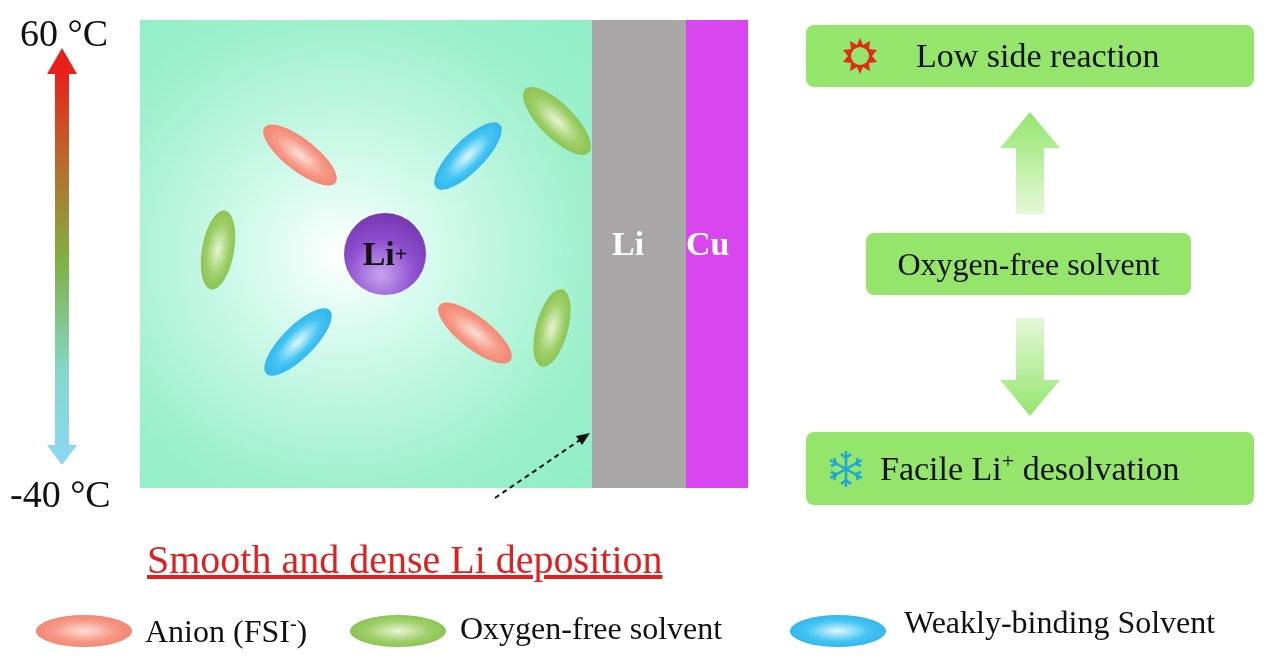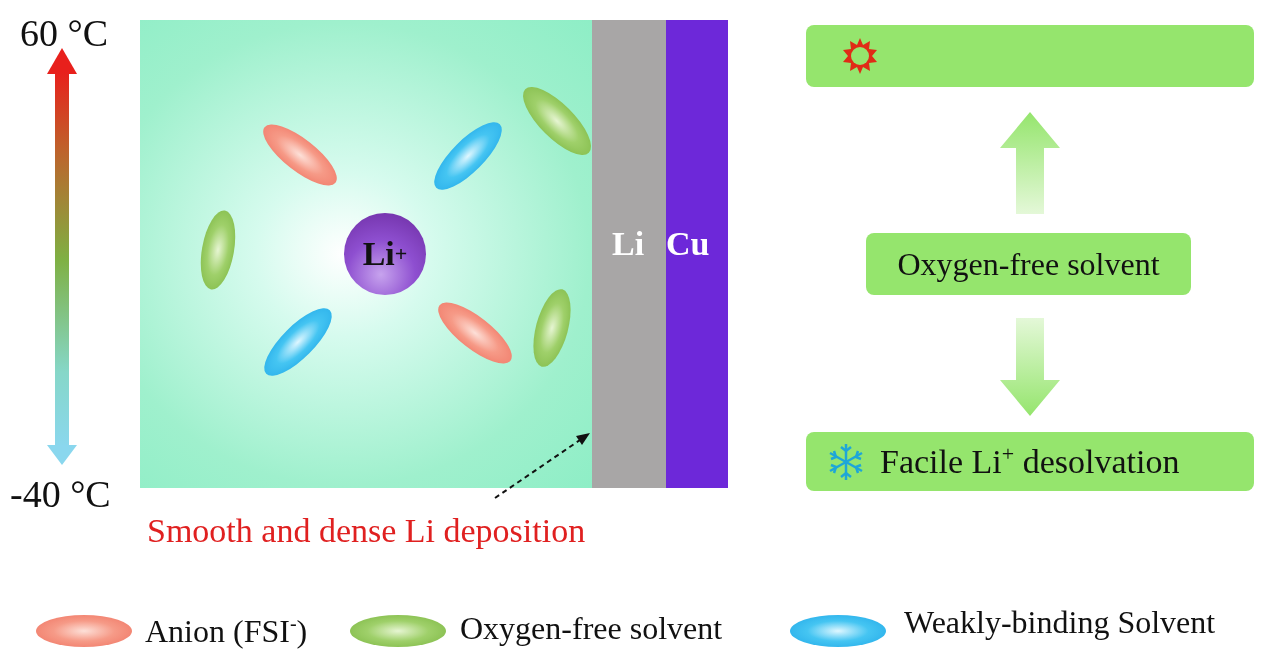--- a/index.html
+++ b/index.html
@@ -9,31 +9,31 @@
   .temp-label { font-size:38px; line-height:1; }
   .bar { left:55px; top:72px; width:14px; height:375px;
          background:linear-gradient(#e8201c 0%, #c0602b 20%, #7fb043 50%, #86d7c8 80%, #8ad7ee 100%); }
   .arrow-up { left:47px; top:48px; width:0; height:0;
          border-left:15px solid transparent; border-right:15px solid transparent; border-bottom:26px solid #e8201c; }
   .arrow-down { left:47px; top:445px; width:0; height:0;
          border-left:15px solid transparent; border-right:15px solid transparent; border-top:20px solid #8ad7ee; }
   .solution { left:140px; top:20px; width:452px; height:468px;
          background:radial-gradient(ellipse at 45% 50%, #ffffff 0%, #d6fbee 25%, #9ff0cd 70%, #8eeec6 100%); }
   .li-metal { left:592px; top:20px; width:94px; height:468px; background:#a8a6a6; }
-  .cu-metal { left:666px; top:20px; width:62px; height:468px; background:#6d28d9; }
+  .cu-metal { left:686px; top:20px; width:62px; height:468px; background:#d946ef; }
   .metal-text { font-weight:bold; font-size:34px; color:#fff; }
   .li-ion { left:344px; top:213px; width:82px; height:82px; border-radius:50%;
          background:radial-gradient(circle at 45% 75%, #c7a3ee 0%, #8e4fd0 45%, #6a2a9e 100%);
          display:flex; align-items:center; justify-content:center; font-weight:bold; font-size:34px; color:#111; }
   .ell { position:absolute; border-radius:50%; }
   .red { background:radial-gradient(ellipse, #fde0d8 0%, #f69a87 45%, #ef705e 100%); }
   .green { background:radial-gradient(ellipse, #e6f5d2 0%, #9fd06a 45%, #78b43e 100%); }
   .blue { background:radial-gradient(ellipse, #dff7ff 0%, #45c5f2 45%, #1ea6e7 100%); }
   .box { background:#95e56d; border-radius:8px; display:flex; align-items:center; font-size:34px; color:#111; }
-  .caption { left:147px; top:512px; font-size:34px; color:#e02020; }
+  .caption { left:147px; top:536px; font-size:40px; color:#e02020;text-decoration:underline; }
   .legend-text { font-size:32px; }
 </style>
 </head>
 <body>
 
 <div class="abs temp-label" style="left:20px; top:14px;">60 °C</div>
 <div class="abs arrow-up"></div>
 <div class="abs bar"></div>
 <div class="abs arrow-down"></div>
 <div class="abs temp-label" style="left:10px; top:475px;">-40 °C</div>
@@ -63,20 +63,21 @@
   <line x1="15" y1="68" x2="100" y2="10" stroke="#111" stroke-width="2" stroke-dasharray="5,4"></line>
   <polygon points="110,3 96,6 102,15" fill="#111"></polygon>
 </svg>
 <div class="abs caption">Smooth and dense Li deposition</div>
 
 <div class="abs box" style="left:806px; top:25px; width:448px; height:62px;">
   <svg width="40" height="40" viewBox="0 0 40 40" style="margin-left:34px; margin-right:36px;">
     <polygon points="20,2 23,9 30,5 29,13 37,14 32,20 37,26 29,27 30,35 23,31 20,38 17,31 10,35 11,27 3,26 8,20 3,14 11,13 10,5 17,9" fill="#e02b16"></polygon>
     <circle cx="20" cy="20" r="9" fill="#95e56d"></circle>
   </svg>
+  <span>Low side reaction</span>
 </div>
 
 <svg class="abs" style="left:1000px; top:112px;" width="60" height="102">
   <defs>
       <linearGradient id="gu" x1="0" y1="0" x2="0" y2="1">
         <stop offset="0" stop-color="#95e56d"></stop>
         <stop offset="1" stop-color="#e4f8d8"></stop>
       </linearGradient>
     </defs>
   <polygon points="30,0 60,36 44,36 44,102 16,102 16,36 0,36" fill="url(#gu)"></polygon>
@@ -89,21 +90,21 @@
 <svg class="abs" style="left:1000px; top:318px;" width="60" height="98">
   <defs>
       <linearGradient id="gd" x1="0" y1="0" x2="0" y2="1">
         <stop offset="0" stop-color="#e4f8d8"></stop>
         <stop offset="1" stop-color="#95e56d"></stop>
       </linearGradient>
     </defs>
   <polygon points="16,0 44,0 44,62 60,62 30,98 0,62 16,62" fill="url(#gd)"></polygon>
 </svg>
 
-<div class="abs box" style="left:806px; top:432px; width:448px; height:59px;">
+<div class="abs box" style="left:806px; top:432px; width:448px; height:73px;">
   <svg width="40" height="40" viewBox="0 0 40 40" style="margin-left:20px; margin-right:14px;">
     <g stroke="#1ea6d8" stroke-width="2.5" fill="none">
       <line x1="20" y1="2" x2="20" y2="38"></line>
         <line x1="4" y1="11" x2="36" y2="29"></line>
         <line x1="4" y1="29" x2="36" y2="11"></line>
       <polyline points="15,5 20,9 25,5"></polyline>
         <polyline points="15,35 20,31 25,35"></polyline>
       <polyline points="5,17 10,15 8,9"></polyline>
         <polyline points="35,23 30,25 32,31"></polyline>
       <polyline points="5,23 10,25 8,31"></polyline>

